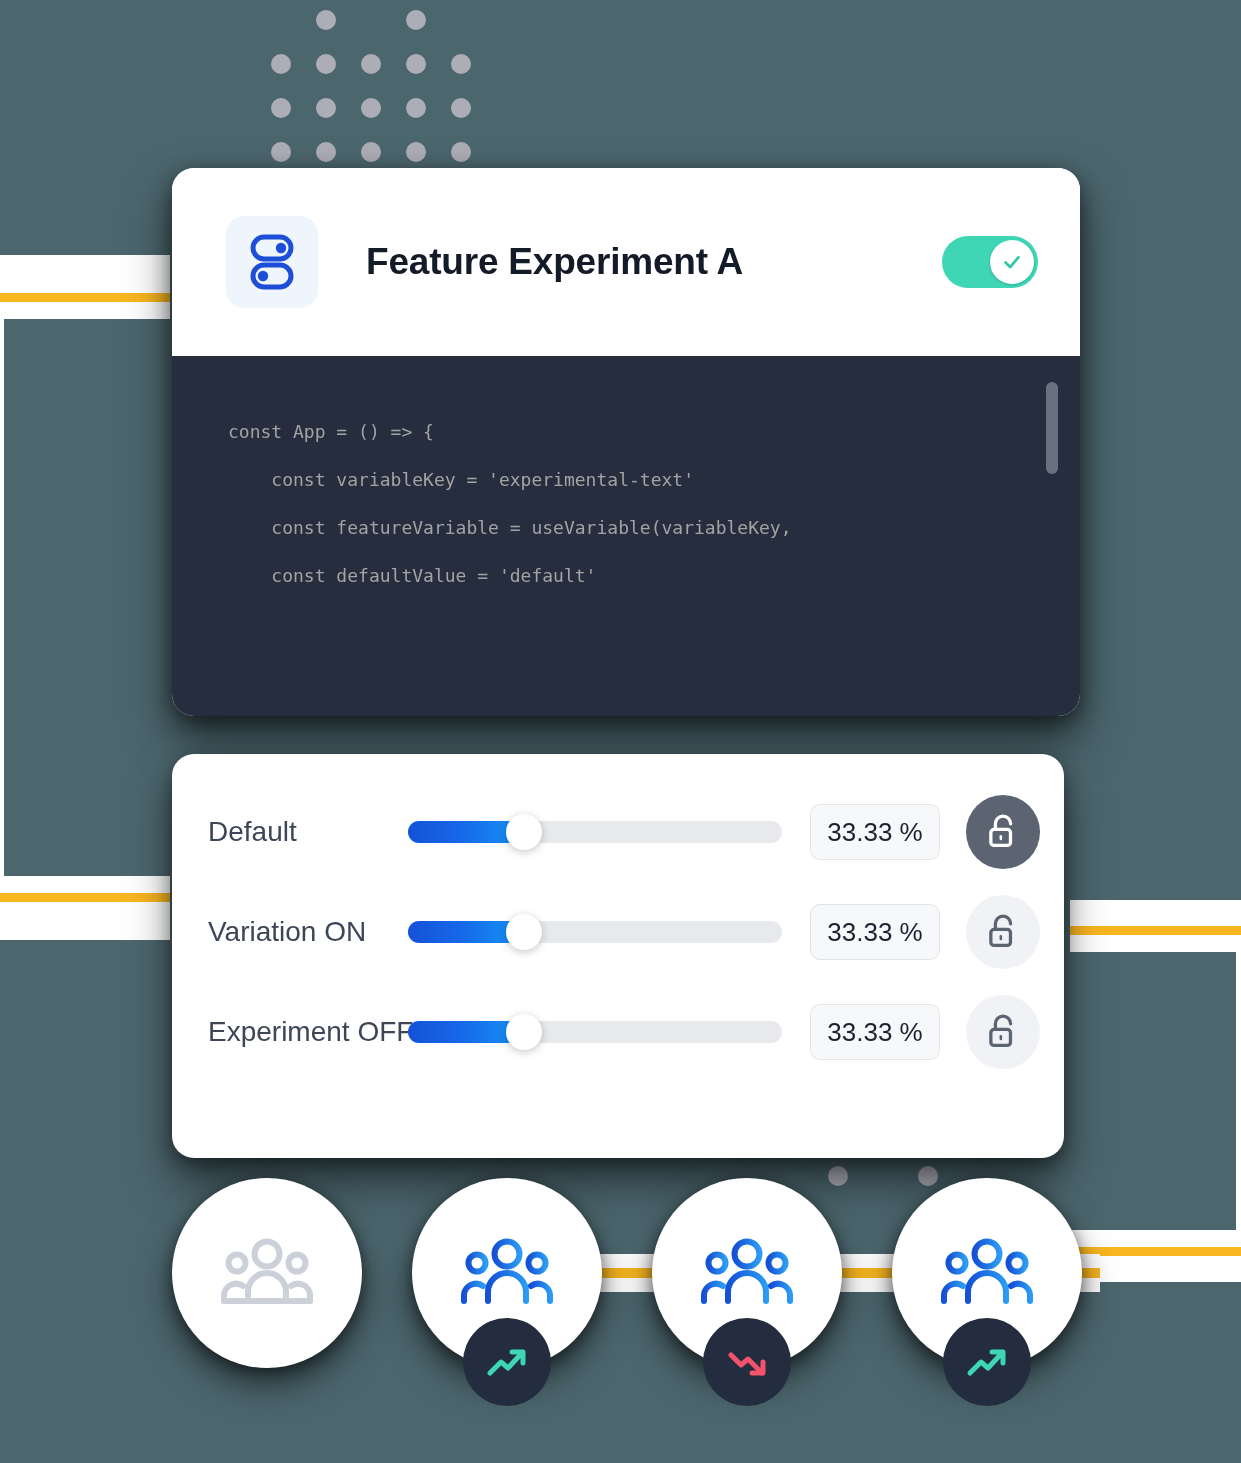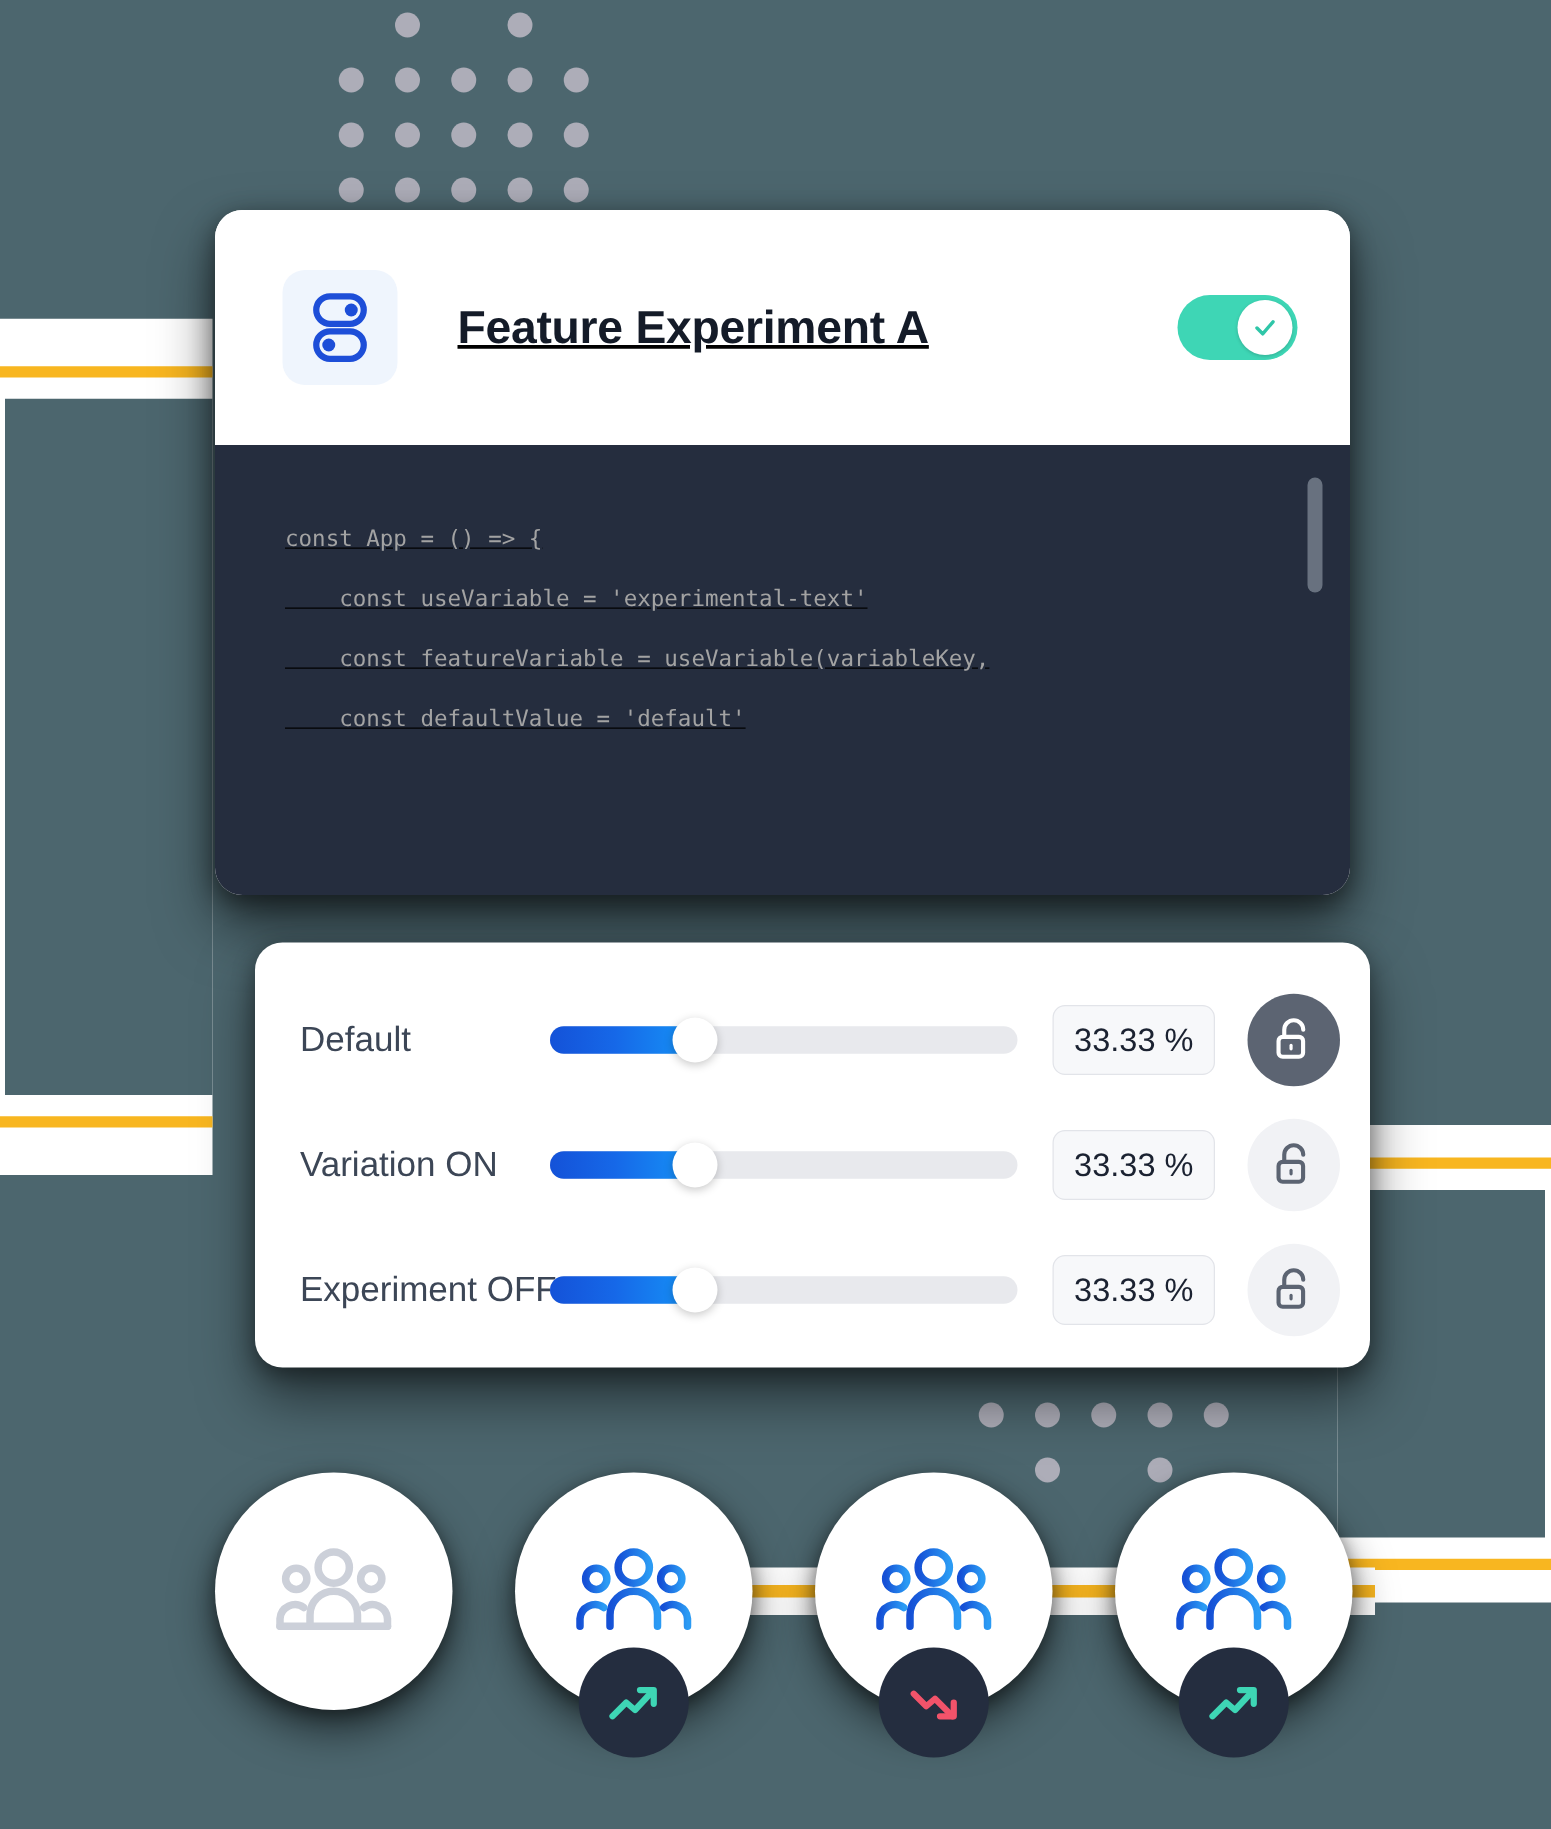--- a/index.html
+++ b/index.html
@@ -128,21 +128,20 @@
   #main-card {
     position: absolute;
     left: 172px;
     top: 168px;
     width: 908px;
     height: 548px;
     background: #ffffff;
     border-radius: 22px;
     overflow: hidden;
     box-shadow: 0 24px 46px rgba(0,0,0,0.55), 0 6px 20px rgba(0,0,0,0.45);
-    text-decoration: underline;
   }
 
   .card-header {
     height: 188px;
     display: flex;
     align-items: center;
     padding: 0 42px 0 54px;
     background: #ffffff;
   }
 
@@ -221,26 +220,25 @@
     border-radius: 6px;
     background: #68717f;
   }
 
   
   #sliders-card {
     position: absolute;
     left: 172px;
     top: 754px;
     width: 892px;
-    height: 340px;
+    height: 404px;
     background: #ffffff;
     border-radius: 22px;
     padding: 28px 0 0 0;
     box-shadow: 0 24px 44px rgba(0,0,0,0.50), 0 6px 18px rgba(0,0,0,0.38);
-    margin-left: 32px;
   }
 
   .slider-row {
     display: flex;
     align-items: center;
     height: 100px;
     padding: 0 24px 0 36px;
   }
 
   .slider-label {
@@ -429,21 +427,21 @@
           <svg width="22" height="22" viewBox="0 0 24 24" fill="none" aria-hidden="true">
             <path d="M5 12.5 L10 17.5 L19 7" stroke="#2fc6a8" stroke-width="3" stroke-linecap="round" stroke-linejoin="round"></path>
           </svg>
         </div>
       </div>
 
     </div>
 
     <div class="code-panel">
       <div class="code-line">const App = () =&gt; {</div>
-      <div class="code-line">    const useVariable = 'experimental-text'</div>
+      <div class="code-line">    const variableKey = 'experimental-text'</div>
       <div class="code-line">    const featureVariable = useVariable(variableKey,</div>
       <div class="code-line">    const defaultValue = 'default'</div>
 
       <div class="code-scrollbar">
         <div class="thumb"></div>
       </div>
     </div>
 
   </div>
 

